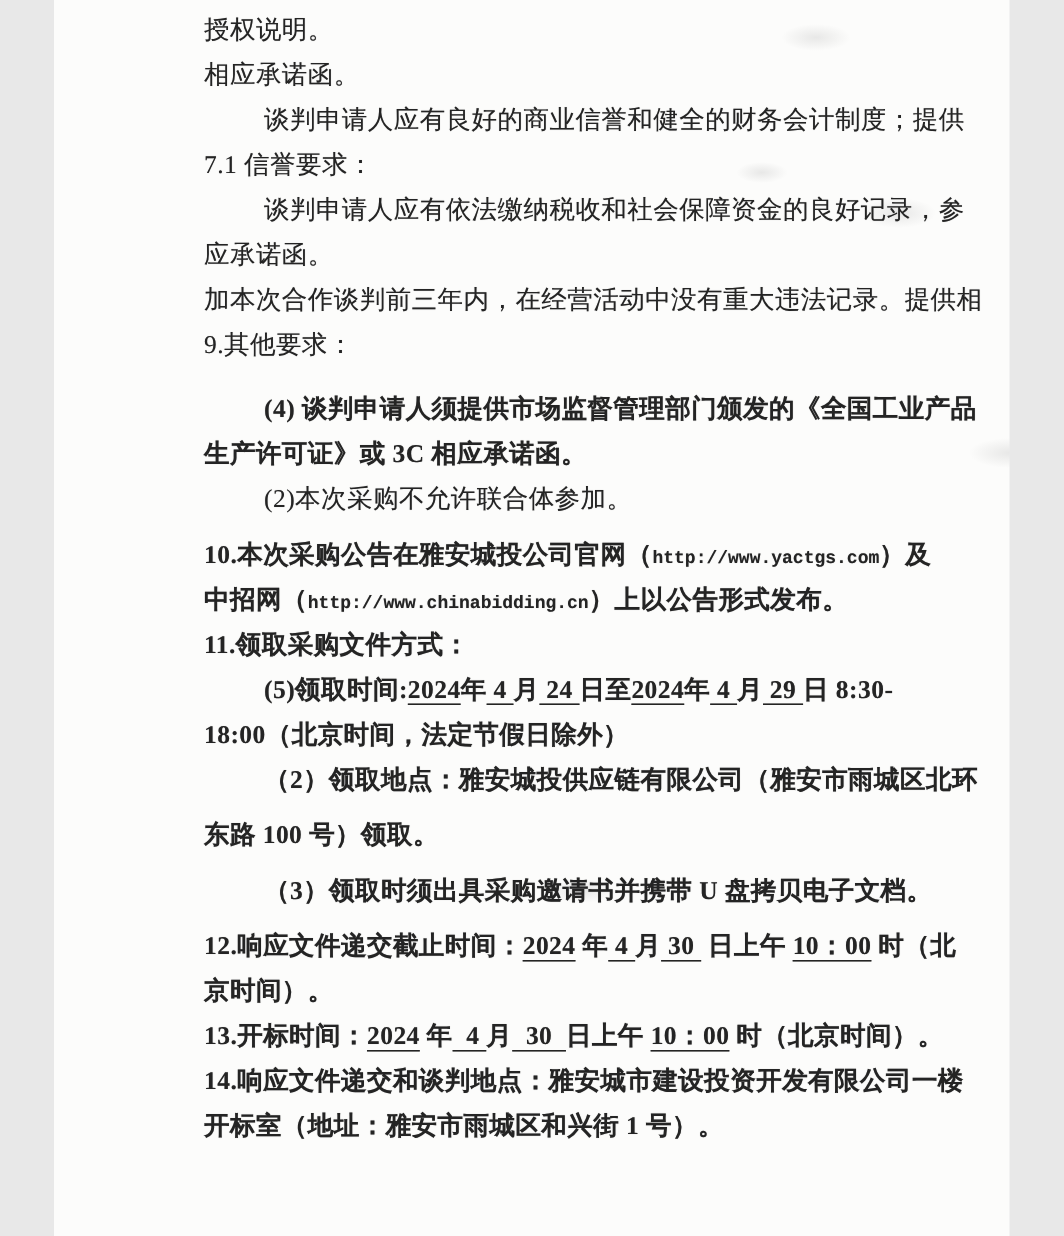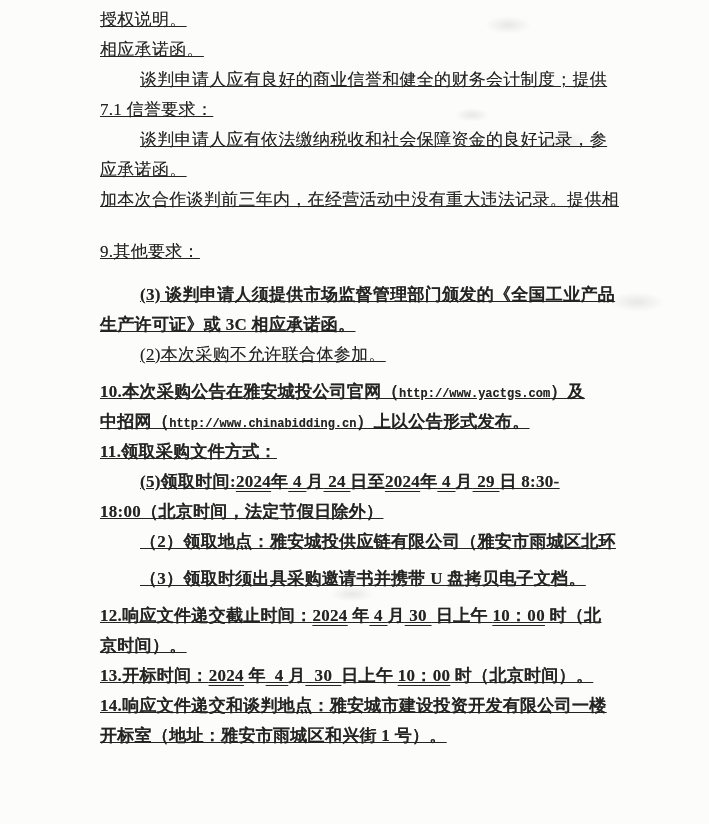--- a/index.html
+++ b/index.html
@@ -2,48 +2,47 @@
 <html style="--paper: #fcfcfb; --ink: #242424;"><head>
 <meta charset="utf-8">
 <style>
   html, body {
     margin: 0;
     padding: 0;
     background: #e8e8e8;
   }
   .page {
     position: relative;
-    width: 709px;
+    width: 637px;
     height: 824px;
     margin: 0 auto;
     background: var(--paper, #fcfcfb);
     overflow: hidden;
     font-family: "Liberation Serif", "DejaVu Serif", serif;
     color: var(--ink, #242424);
-    text-decoration: underline;
   }
   .content {
     position: relative;
     padding: 5px 92px 0 100px;
     z-index: 2;
   }
   .line {
     margin: 0;
     height: 30px;
     line-height: 30px;
     font-size: 17px;
     letter-spacing: 0.3px;
     white-space: nowrap;
     text-shadow: 0 0 0.5px rgba(40,40,40,0.45);
   }
   .line.indent { text-indent: 40px; }
   .line.bold { font-weight: 700; }
   .gap-xs { margin-top: 7px; }
   .gap-md { margin-top: 13px; }
-  .gap-lg { margin-top: 22px; }
+  .gap-lg { }
   .u {
     text-decoration: underline;
     text-underline-offset: 4px;
     text-decoration-thickness: 1px;
   }
   .mono {
     font-family: "Liberation Mono", "DejaVu Sans Mono", monospace;
     font-size: 12px;
     letter-spacing: 0;
   }
@@ -72,29 +71,30 @@
   <span class="artifact a5"></span>
   <div class="content" id="doc-body">
       <p class="line"><span>授权说明。</span></p>
       <p class="line"><span>相应承诺函。</span></p>
       <p class="line indent"><span>谈判申请人应有良好的商业信誉和健全的财务会计制度；提供</span></p>
       <p class="line"><span>7.1 信誉要求：</span></p>
       <p class="line indent"><span>谈判申请人应有依法缴纳税收和社会保障资金的良好记录，参</span></p>
       <p class="line"><span>应承诺函。</span></p>
       <p class="line"><span>加本次合作谈判前三年内，在经营活动中没有重大违法记录。提供相</span></p>
       <p class="line gap-lg"><span>9.其他要求：</span></p>
-      <p class="line indent bold gap-md"><span>(3) 谈判申请人须提供市场监督管理部门颁发的《全国工业产品</span></p>
+      <p class="line indent bold gap-md"><span>(4) 谈判申请人须提供市场监督管理部门颁发的《全国工业产品</span></p>
       <p class="line bold"><span>生产许可证》或 3C 相应承诺函。</span></p>
       <p class="line indent"><span>(2)本次采购不允许联合体参加。</span></p>
       <p class="line bold gap-xs"><span>10.本次采购公告在雅安城投公司官网（</span><span class="mono">http://www.yactgs.com</span><span>）及</span></p>
       <p class="line bold"><span>中招网（</span><span class="mono">http://www.chinabidding.cn</span><span>）上以公告形式发布。</span></p>
       <p class="line bold"><span>11.领取采购文件方式：</span></p>
       <p class="line indent bold"><span>(5)领取时间:</span><span class="u">2024</span><span>年</span><span class="u">&nbsp;4&nbsp;</span><span>月</span><span class="u">&nbsp;24&nbsp;</span><span>日至</span><span class="u">2024</span><span>年</span><span class="u">&nbsp;4&nbsp;</span><span>月</span><span class="u">&nbsp;29&nbsp;</span><span>日 8:30-</span></p>
       <p class="line bold"><span>18:00（北京时间，法定节假日除外）</span></p>
       <p class="line indent bold"><span>（2）领取地点：雅安城投供应链有限公司（雅安市雨城区北环</span></p>
+      <p class="line bold gap-xs"><span>东路 100 号）领取。</span></p>
       <p class="line indent bold gap-xs"><span>（3）领取时须出具采购邀请书并携带 U 盘拷贝电子文档。</span></p>
       <p class="line bold gap-xs"><span>12.响应文件递交截止时间：</span><span class="u">2024</span><span> 年</span><span class="u">&nbsp;4&nbsp;</span><span>月</span><span class="u">&nbsp;30&nbsp;</span><span> 日上午 </span><span class="u">10：00</span><span> 时（北</span></p>
       <p class="line bold"><span>京时间）。</span></p>
       <p class="line bold"><span>13.开标时间：</span><span class="u">2024</span><span> 年</span><span class="u">&nbsp;&nbsp;4&nbsp;</span><span>月</span><span class="u">&nbsp;&nbsp;30&nbsp;&nbsp;</span><span>日上午 </span><span class="u">10：00</span><span> 时（北京时间）。</span></p>
       <p class="line bold"><span>14.响应文件递交和谈判地点：雅安城市建设投资开发有限公司一楼</span></p>
       <p class="line bold"><span>开标室（地址：雅安市雨城区和兴街 1 号）。</span></p>
     </div>
 </div>
 
 </body></html>

